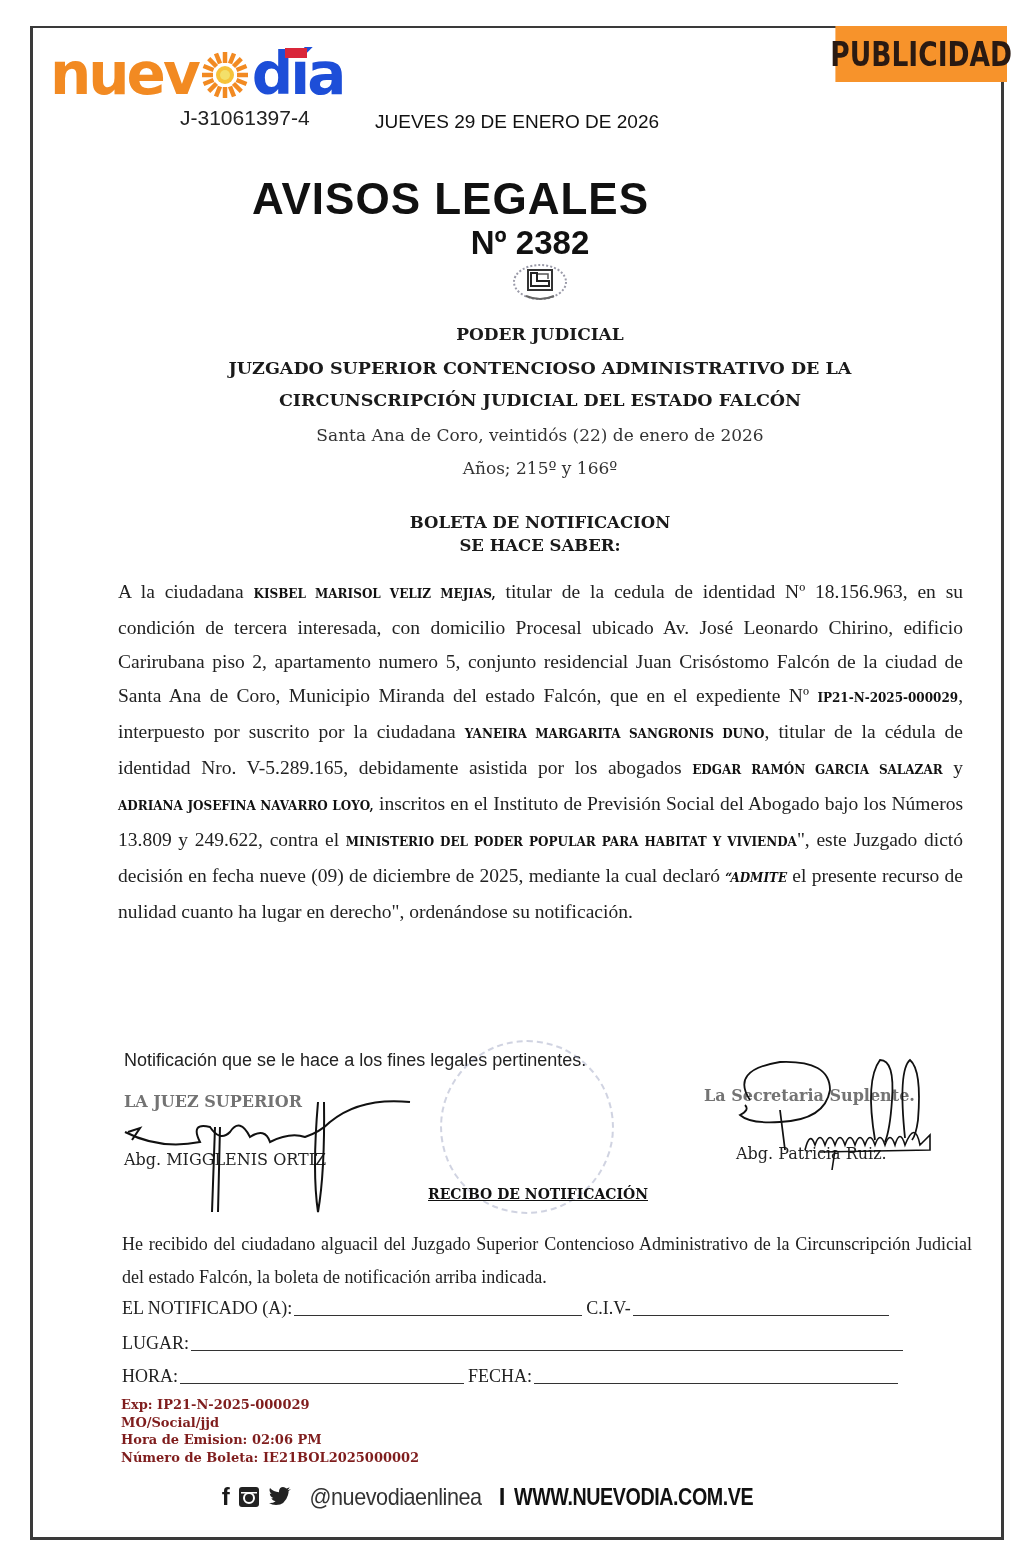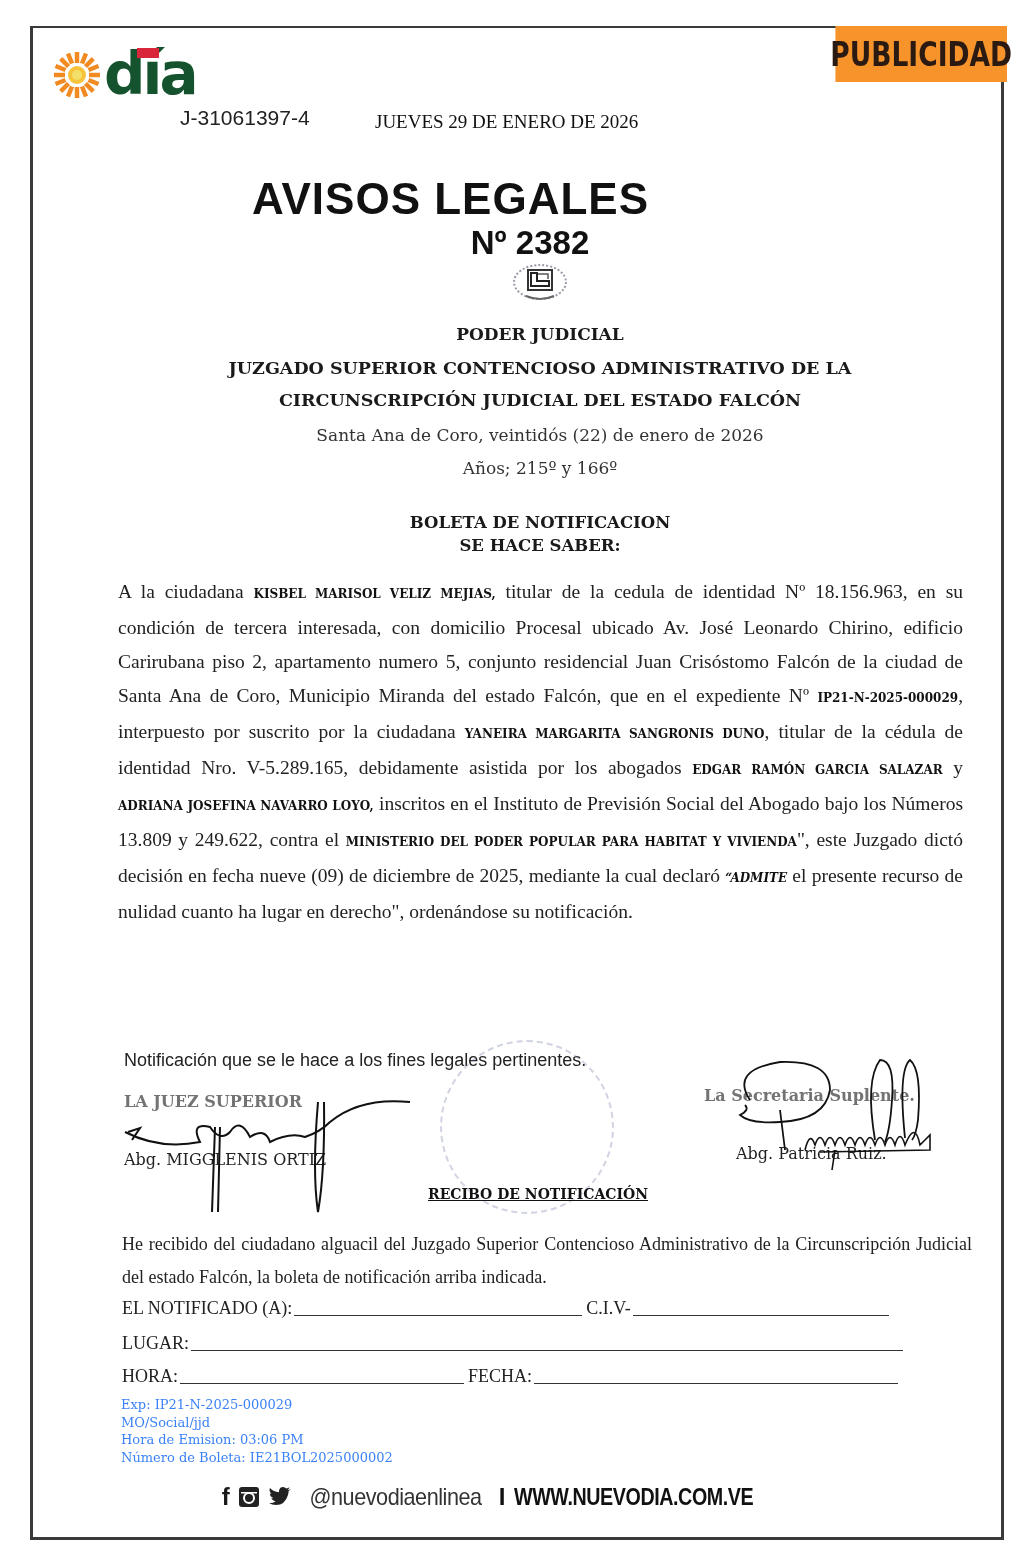--- a/index.html
+++ b/index.html
@@ -1,58 +1,59 @@
 <!DOCTYPE html>
 <html><head>
   <meta charset="utf-8">
   <style>
     html, body { margin: 0; padding: 0; background: #ffffff; }
     body { width: 1027px; height: 1550px; position: relative; overflow: hidden; font-family: "DejaVu Serif", serif; color: #1a1a1a; }
     .frame { position: absolute; left: 30px; top: 26px; width: 974px; height: 1514px; border: 3px solid #3a3a3a; border-top-width: 2px; box-sizing: border-box; background: #fff; }
     .publicidad { position: absolute; right: 20px; top: 26px; width: 220px; height: 56px; background: #f7932b; display: flex; align-items: center; justify-content: center; font-family: "DejaVu Sans", sans-serif; font-weight: bold; font-size: 34px; color: #2a1a12; letter-spacing: 0px; transform: scaleX(0.78); transform-origin: right center; }
     .logo { position: absolute; left: 50px; top: 46px; height: 56px; display: flex; align-items: flex-end; font-family: "DejaVu Sans", sans-serif; font-weight: bold; font-size: 58px; line-height: 56px; letter-spacing: -3px; }
     .logo .nuev { color: #f28a22; }
-    .logo .dia { color: #14532d; position: relative; }
+    .logo .dia { color: #1d4ed8; position: relative; }
     .logo .dia .accent { position: absolute; left: 33px; top: 2px; width: 22px; height: 10px; background: #d9263a; }
     .sun { width: 50px; height: 50px; margin: 0 2px 2px 2px; }
     .rif { position: absolute; left: 180px; top: 106px; font-family: "Liberation Sans", sans-serif; font-size: 21px; color: #222; }
-    .date { position: absolute; left: 375px; top: 111px; font-family: Liberation Serif, serif; font-size: 19px; color: #111; }
+    .date { position: absolute; left: 375px; top: 111px; font-family: Liberation Sans, sans-serif; font-size: 19px; color: #111; }
     .title { position: absolute; left: 0; width: 901px; top: 174px; text-align: center; font-family: "Liberation Sans", sans-serif; font-weight: bold; font-size: 44px; letter-spacing: 1px; color: #111; }
     .number { position: absolute; left: 0; width: 1060px; top: 224px; text-align: center; font-family: "Liberation Sans", sans-serif; font-weight: bold; font-size: 33px; color: #111; }
     .crest { position: absolute; left: 510px; top: 262px; width: 60px; height: 40px; }
     .hdr { position: absolute; left: 0; width: 1080px; text-align: center; font-family: "DejaVu Serif", serif; color: #1a1a1a; }
     .hdr.b { font-weight: bold; font-size: 17px; }
     .hdr.r { font-size: 17px; color: #333; }
     .body-text { position: absolute; left: 118px; width: 845px; top: 575px; font-family: "Liberation Serif", serif; font-size: 19.5px; line-height: 34px; text-align: justify; color: #222; }
     .body-text b { font-family: "DejaVu Serif", serif; font-size: 12px; color: #111; }
     .body-text i b, .body-text b i { font-style: italic; }
     .closing { position: absolute; left: 124px; top: 1050px; font-family: Liberation Sans, sans-serif; font-size: 18px; color: #222; }
     .sig-label { position: absolute; font-family: "DejaVu Serif", serif; font-weight: bold; font-size: 16px; color: #737373; }
     .sig-name { position: absolute; font-family: "DejaVu Serif", serif; font-weight: normal; font-size: 16px; color: #222; }
     .signature { position: absolute; }
     .stamp { position: absolute; left: 440px; top: 1040px; width: 170px; height: 170px; border-radius: 50%; border: 2px dashed rgba(120,130,170,0.35); }
     .recibo-title { position: absolute; left: 428px; top: 1186px; font-family: "DejaVu Serif", serif; font-weight: bold; font-size: 14px; text-decoration: underline; color: #111; }
     .recibo-text { position: absolute; left: 122px; width: 850px; top: 1228px; font-family: "Liberation Serif", serif; font-size: 18px; line-height: 33px; color: #222; text-align: justify; }
     .field-row { position: absolute; left: 122px; font-family: "Liberation Serif", serif; font-size: 18px; color: #222; display: flex; align-items: flex-end; }
     .line { display: inline-block; border-bottom: 1.5px solid #333; height: 16px; margin: 0 4px 3px 2px; }
-    .meta { position: absolute; left: 121px; top: 1396px; font-family: "DejaVu Serif", serif; font-weight: normal; font-size: 13px; line-height: 17.5px; color: #3b82f6; }
+    .meta { position: absolute; left: 121px; top: 1396px; font-family: "DejaVu Serif", serif; font-weight: bold; font-size: 13px; line-height: 17.5px; color: #7f1d1d; }
     .footer { position: absolute; left: 0; width: 1027px; top: 1483px; display: flex; justify-content: center; align-items: center; gap: 8px; font-family: "Liberation Sans", sans-serif; }
     .footer .handle { font-size: 24px; color: #333; letter-spacing: -0.5px; transform: scaleX(0.9); }
     .footer .sep { font-size: 24px; font-weight: bold; color: #111; }
     .footer .url { font-size: 24px; font-weight: bold; color: #111; transform: scaleX(0.82); transform-origin: left center; letter-spacing: -0.5px; }
     .footer .icon { font-weight: bold; font-size: 24px; color: #1a1a1a; }
   </style>
 </head>
 <body>
 
 <div class="frame"></div>
 
 <div class="publicidad">PUBLICIDAD</div>
 
 <div class="logo">
+  <span class="nuev">nuev</span>
   <svg class="sun" viewBox="0 0 50 50">
     <g fill="#f28a22">
       <circle cx="25" cy="25" r="9" fill="#f6c33a"></circle>
       <circle cx="25" cy="25" r="5" fill="#f3e06a"></circle>
     </g>
     <g stroke="#f28a22" stroke-width="4.5" stroke-linecap="butt">
       <line x1="25" y1="2" x2="25" y2="13"></line>
       <line x1="25" y1="37" x2="25" y2="48"></line>
       <line x1="2" y1="25" x2="13" y2="25"></line>
       <line x1="37" y1="25" x2="48" y2="25"></line>
@@ -138,21 +139,21 @@
 <div class="field-row" style="top:1366px;">
   <span>HORA:</span>
   <span class="line" style="width:284px;"></span>
   <span>FECHA:</span>
   <span class="line" style="width:364px;"></span>
 </div>
 
 <div class="meta">
   <div>Exp: IP21-N-2025-000029</div>
   <div>MO/Social/jjd</div>
-  <div>Hora de Emision: 03:06 PM</div>
+  <div>Hora de Emision: 02:06 PM</div>
   <div>Número de Boleta: IE21BOL2025000002</div>
 </div>
 
 <div class="footer">
   <span class="icon">f</span>
   <svg width="22" height="22" viewBox="0 0 22 22">
     <rect x="1" y="1" width="20" height="20" rx="3" fill="#222"></rect>
     <circle cx="11" cy="12" r="5" fill="none" stroke="#fff" stroke-width="2"></circle>
     <rect x="3" y="6" width="16" height="1.5" fill="#fff"></rect>
   </svg>

